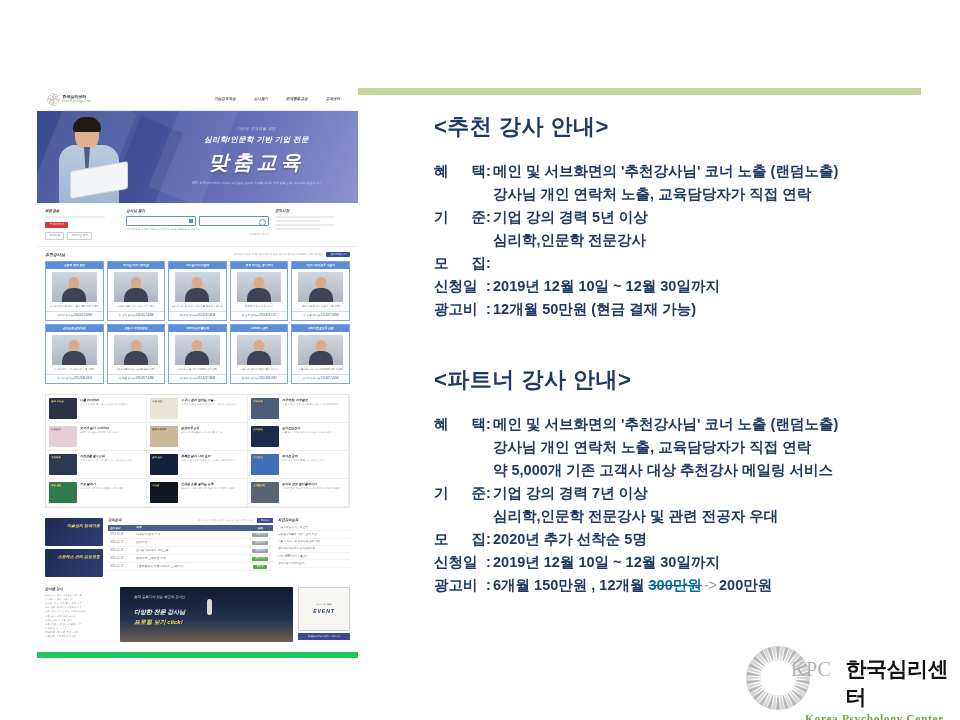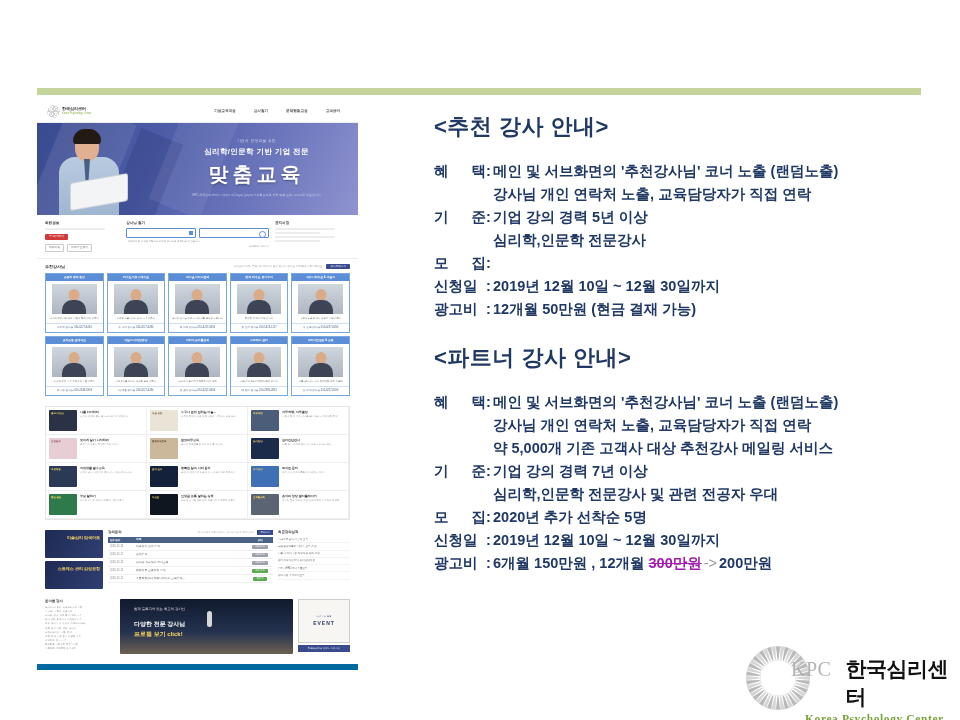--- a/index.html
+++ b/index.html
@@ -38,28 +38,29 @@
     top: 88px;
     width: 884px;
     height: 7px;
     background: #c5d49a;
   }
 
   
   .site-shot {
     position: absolute;
     left: 37px;
-    top: 100px;
+    top: 88px;
     width: 321px;
     height: 570px;
-    background: #0369a1;
+    background: #22c55e;
     overflow: hidden;
     font-size: 3px;
     line-height: 1.25;
     color: #555;
+    font-style: italic;
   }
   .site-nav {
     height: 23px;
     background: #ffffff;
     display: flex;
     align-items: center;
     padding: 0 10px;
     border-bottom: 1px solid #ececec;
     box-sizing: border-box;
   }
@@ -364,26 +365,26 @@
   .row-label {
     width: 52px;
     flex: 0 0 52px;
     display: flex;
     justify-content: space-between;
   }
   .row-colon { flex: 0 0 7px; }
   .row-text { flex: 1; }
   .row-indent { padding-left: 59px; }
   .strike {
-    color: #a21caf;
+    color: #0369a1;
     text-decoration: line-through;
     font-weight: bold;
   }
   .arrow { color: #9a9a9a; font-weight: normal; padding: 0 2px; }
-  .section-2 { margin-top: 22px; }
+  .section-2 { margin-top: 44px; }
 
   
   .kpc-logo {
     position: absolute;
     left: 745px;
     top: 645px;
     width: 205px;
     height: 66px;
   }
   .kpc-burst {

